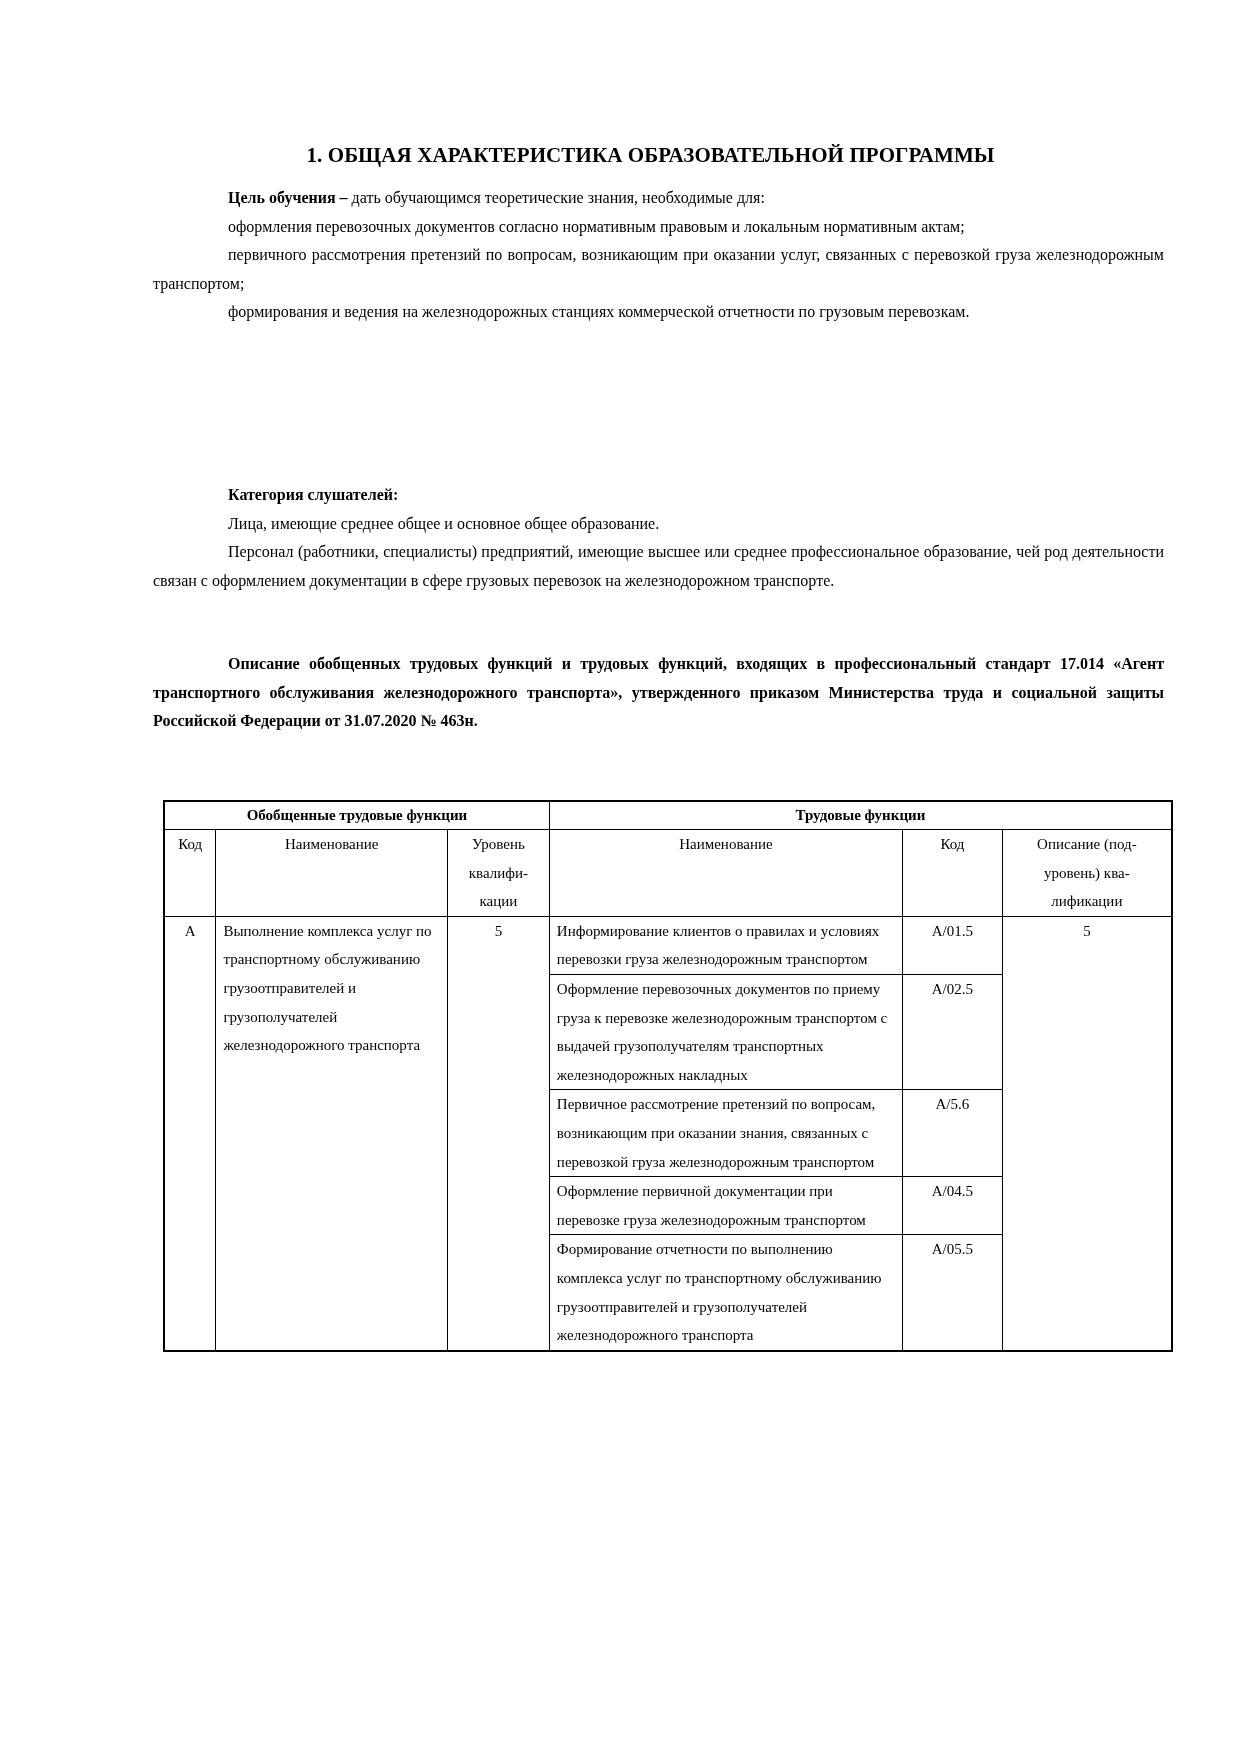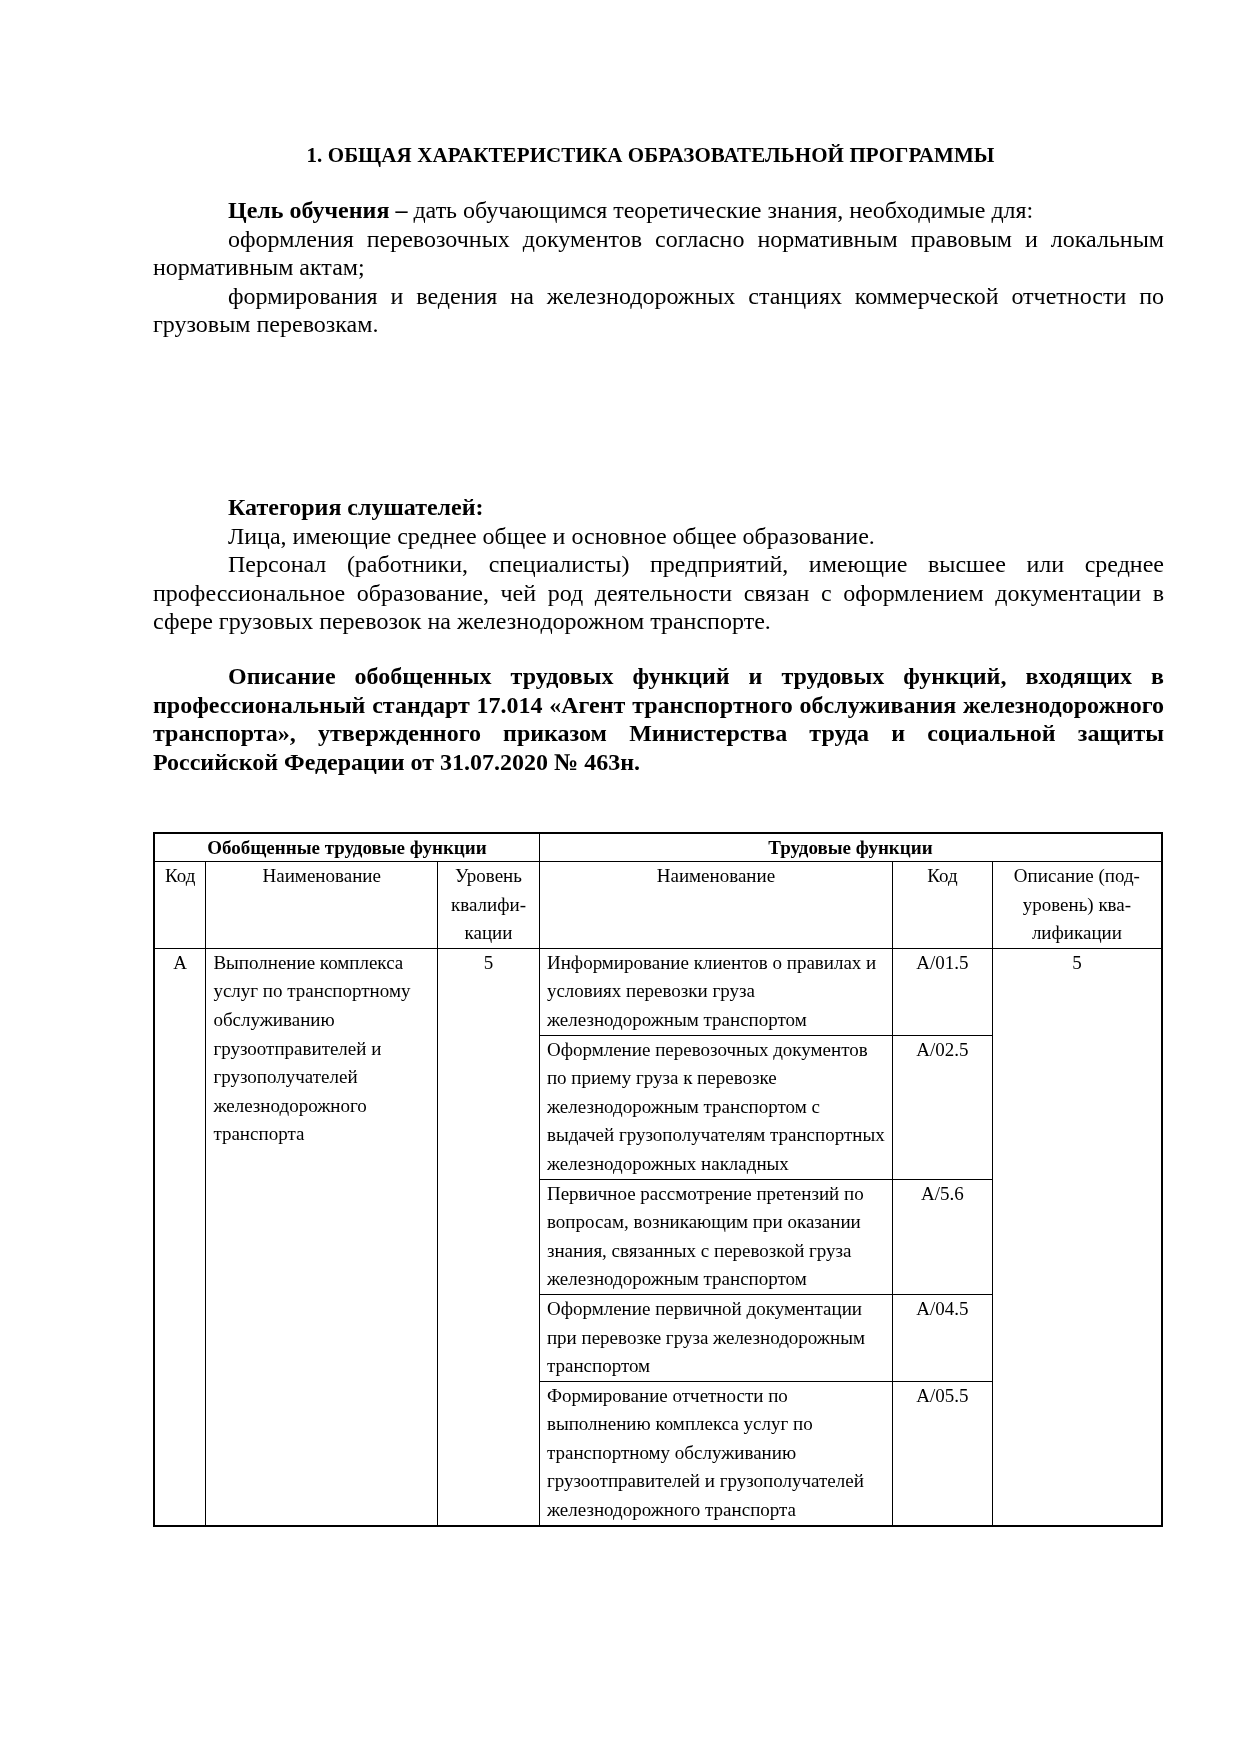--- a/index.html
+++ b/index.html
@@ -9,30 +9,30 @@
     color: #000;
   }
   .page { position: absolute; left: 0; top: 0; width: 1241px; height: 1719px; }
   .h1 {
     position: absolute; left: 0; width: 1241px; top: 143px;
     text-align: center; font-weight: bold; font-size: 21px; letter-spacing: 0.1px;
     padding-left: 60px; box-sizing: border-box;
   }
   .para {
     position: absolute; left: 153px; width: 1011px;
-    font-size: 24px; line-height: 28.5px; text-align: justify; margin-top: 12px;
+    font-size: 16px; line-height: 28.5px; text-align: justify;
   }
   .para p { margin: 0; text-indent: 75px; }
   .b { font-weight: bold; }
   .last { text-align-last: left; }
   .just p { text-align-last: left; }
 
   table.ps {
-    position: absolute; left: 153px; top: 800px; width: 1010px;
-    border-collapse: collapse; font-size: 19px; line-height: 28.6px; margin-top: 32px;
+    position: absolute; left: 163px; top: 800px; width: 1010px;
+    border-collapse: collapse; font-size: 15px; line-height: 28.6px;
   }
   table.ps td, table.ps th {
     border: 1px solid #000; vertical-align: top; padding: 0 7px;
   }
   table.ps { border: 2px solid #000; }
   table.ps th { font-weight: normal; text-align: center; }
   table.ps th.grp { font-weight: bold; padding: 0; line-height: 27px; }
   .c { text-align: center; }
   .l { text-align: left; }
   .nopad { padding: 0 2px !important; }
@@ -40,20 +40,21 @@
 </head>
 <body>
 
 <div class="page">
 
   <div class="h1">1. ОБЩАЯ ХАРАКТЕРИСТИКА ОБРАЗОВАТЕЛЬНОЙ ПРОГРАММЫ</div>
 
   <div class="para just" style="top:184px;">
     <p class="last"><span class="b">Цель обучения –</span><span> дать обучающимся теоретические знания, необходимые для:</span></p>
     <p>оформления перевозочных документов согласно нормативным правовым и локальным нормативным актам;</p>
+    <p>первичного рассмотрения претензий по вопросам, возникающим при оказании услуг, связанных с перевозкой груза железнодорожным транспортом;</p>
     <p>формирования и ведения на железнодорожных станциях коммерческой отчетности по грузовым перевозкам.</p>
   </div>
 
   <div class="para just" style="top:481px;">
     <p class="b">Категория слушателей:</p>
     <p>Лица, имеющие среднее общее и основное общее образование.</p>
     <p>Персонал (работники, специалисты) предприятий, имеющие высшее или среднее профессиональное образование, чей род деятельности связан с оформлением документации в сфере грузовых перевозок на железнодорожном транспорте.</p>
   </div>
 
   <div class="para just" style="top:650px;">

